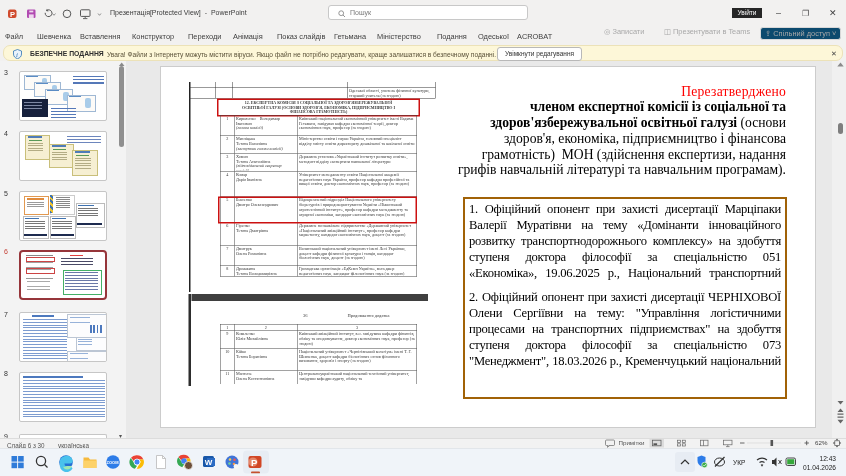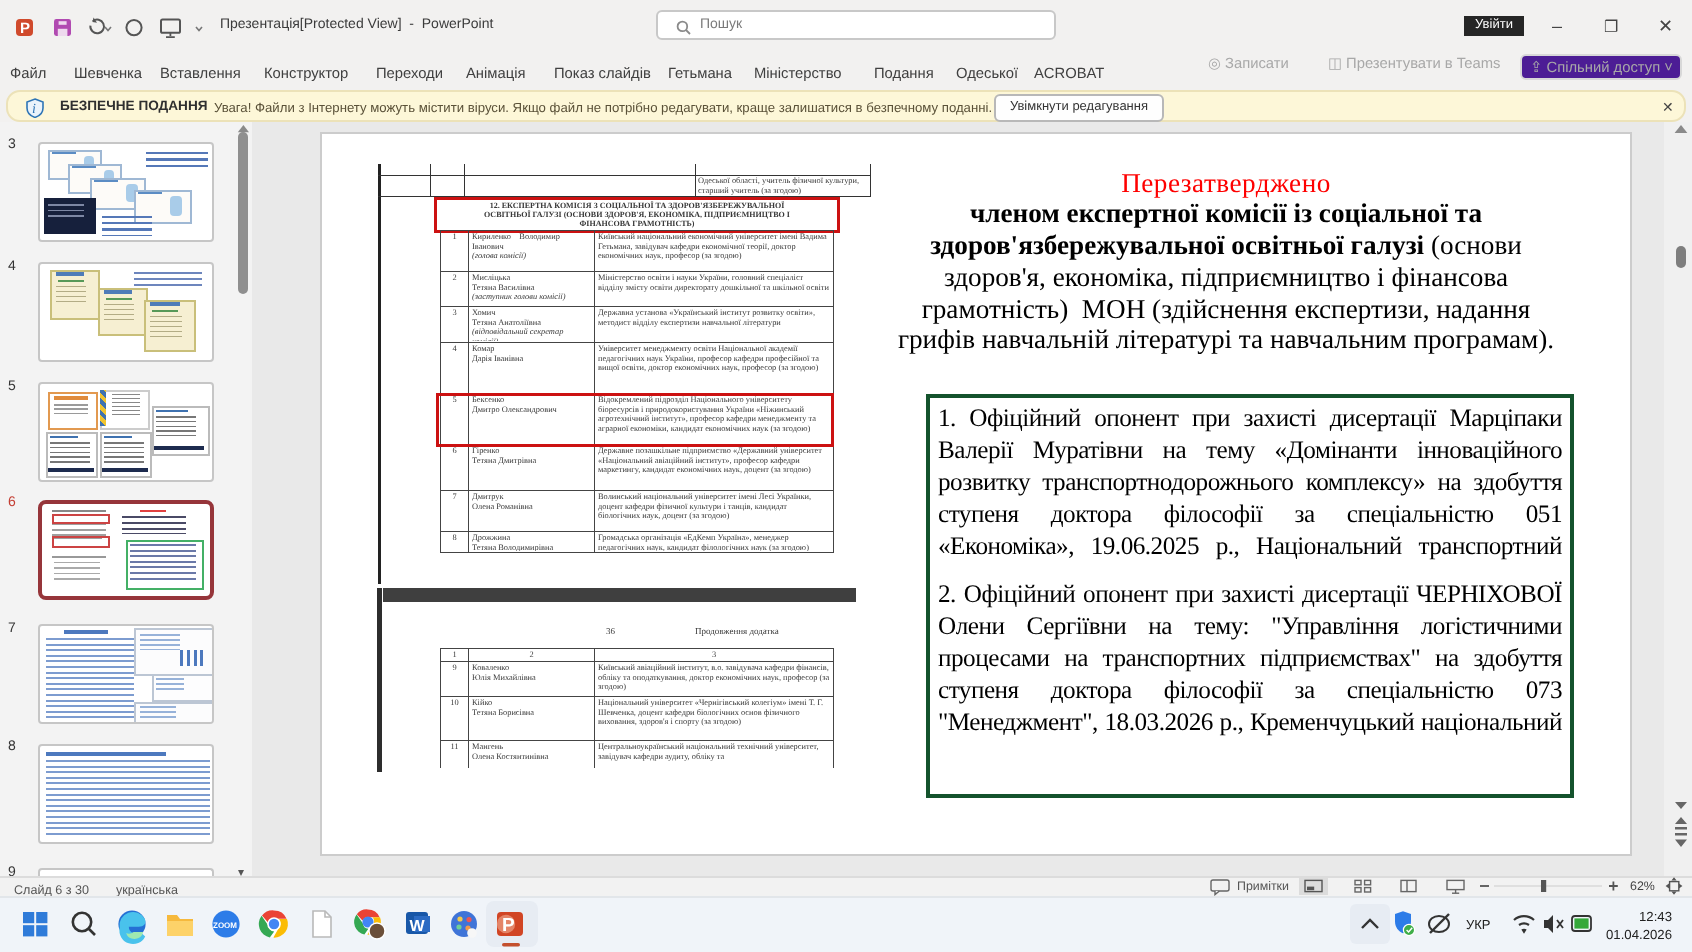--- a/index.html
+++ b/index.html
@@ -33,23 +33,23 @@
   #tscroll{left:118px;top:0;width:8px;height:377px;background:#f3f3f3;}
   #tscrollthumb{left:119px;top:5px;width:5px;height:81px;background:#8f8f8f;border-radius:2.5px;}
   #canvas{left:160px;top:5px;width:656px;height:362px;background:#fff;border:1px solid #cccccc;box-sizing:border-box;}
   #vscroll{left:832px;top:0;width:14px;height:377px;background:#f0f0f0;}
   
   #statusbar{left:0;top:438px;width:846px;height:10px;background:#f2f2f2;border-top:1px solid #dcdcdc;
      box-sizing:border-box;font-size:6.3px;color:#555;}
   
   #taskbar{left:0;top:448px;width:846px;height:28px;background:#f0f4f9;border-top:1px solid #e2e6ea;box-sizing:border-box;}
   
-  #heading{left:440px;top:83.5px;width:346px;text-align:center;font-family:"Liberation Serif",serif;
+  #heading{left:440px;top:83.5px;width:346px;text-align:right;font-family:"Liberation Serif",serif;
     font-size:13.6px;line-height:15.8px;color:#000;}
-  #greenbox{left:463px;top:197px;width:324px;height:202px;border:2px solid #14532d;box-sizing:border-box;
+  #greenbox{left:463px;top:197px;width:324px;height:202px;border:2px solid #a16207;box-sizing:border-box;
     font-family:"Liberation Serif",serif;font-size:12.6px;letter-spacing:-0.25px;line-height:16.1px;color:#000;
     padding:1.5px 4px 0 4px;}
   #greenbox .gj{text-align:justify;text-align-last:justify;}
   
   #scan{left:188px;top:80px;width:260px;height:306px;}
   #scanin{position:absolute;left:0;top:0;width:520px;height:612px;transform:scale(0.5);transform-origin:0 0;
      font-family:"Liberation Serif",serif;color:#393939;filter:blur(0.2px);}
   .ln{position:absolute;background:#333;}
   table.sc{border-collapse:collapse;position:absolute;table-layout:fixed;}
   table.sc td{border:1px solid #444;font-size:8.4px;line-height:9.6px;padding:1px 3px;vertical-align:top;
@@ -96,21 +96,21 @@
     <span class="mi" style="left:188px;">Переходи</span>
     <span class="mi" style="left:233px;">Анімація</span>
     <span class="mi" style="left:277px;">Показ слайдів</span>
     <span class="mi" style="left:334px;">Гетьмана</span>
     <span class="mi" style="left:377px;">Міністерство</span>
     <span class="mi" style="left:437px;">Подання</span>
     <span class="mi" style="left:478px;">Одеської</span>
     <span class="mi" style="left:517px;">ACROBAT</span>
     <span class="mr" style="left:604px;">◎ Записати</span>
     <span class="mr" style="left:664px;">◫ Презентувати в Teams</span>
-    <span class="mr" style="left:760px;border:1px solid #d8d8d8;border-radius:3px;padding:1px 4px;top:0;background:#4c1d95;">⇪ Спільний доступ ˅</span>
+    <span class="mr" style="left:760px;border:1px solid #d8d8d8;border-radius:3px;padding:1px 4px;top:0;background:#0c4a6e;">⇪ Спільний доступ ˅</span>
   </div>
 
   <div class="abs" id="banner">
     <svg style="position:absolute;left:9px;top:3px;" width="9" height="10" viewBox="0 0 9 10">
       <path d="M4.5 0.5 L8.5 2 L8.5 5 C8.5 7.5 6.8 9 4.5 9.7 C2.2 9 0.5 7.5 0.5 5 L0.5 2 Z" fill="#eaf3fb" stroke="#2e75b6" stroke-width="0.8"></path>
       <text x="3" y="7.5" font-size="7" fill="#2e75b6" font-family="Liberation Serif" font-style="italic">i</text>
     </svg>
     <span style="position:absolute;left:26px;top:4px;"><b>БЕЗПЕЧНЕ ПОДАННЯ</b></span>
     <span style="position:absolute;left:103px;top:4.5px;white-space:nowrap;">Увага! Файли з Інтернету можуть містити віруси. Якщо файл не потрібно редагувати, краще залишатися в безпечному поданні.</span>
     <span class="abs" id="bannerbtn">Увімкнути редагування</span>

